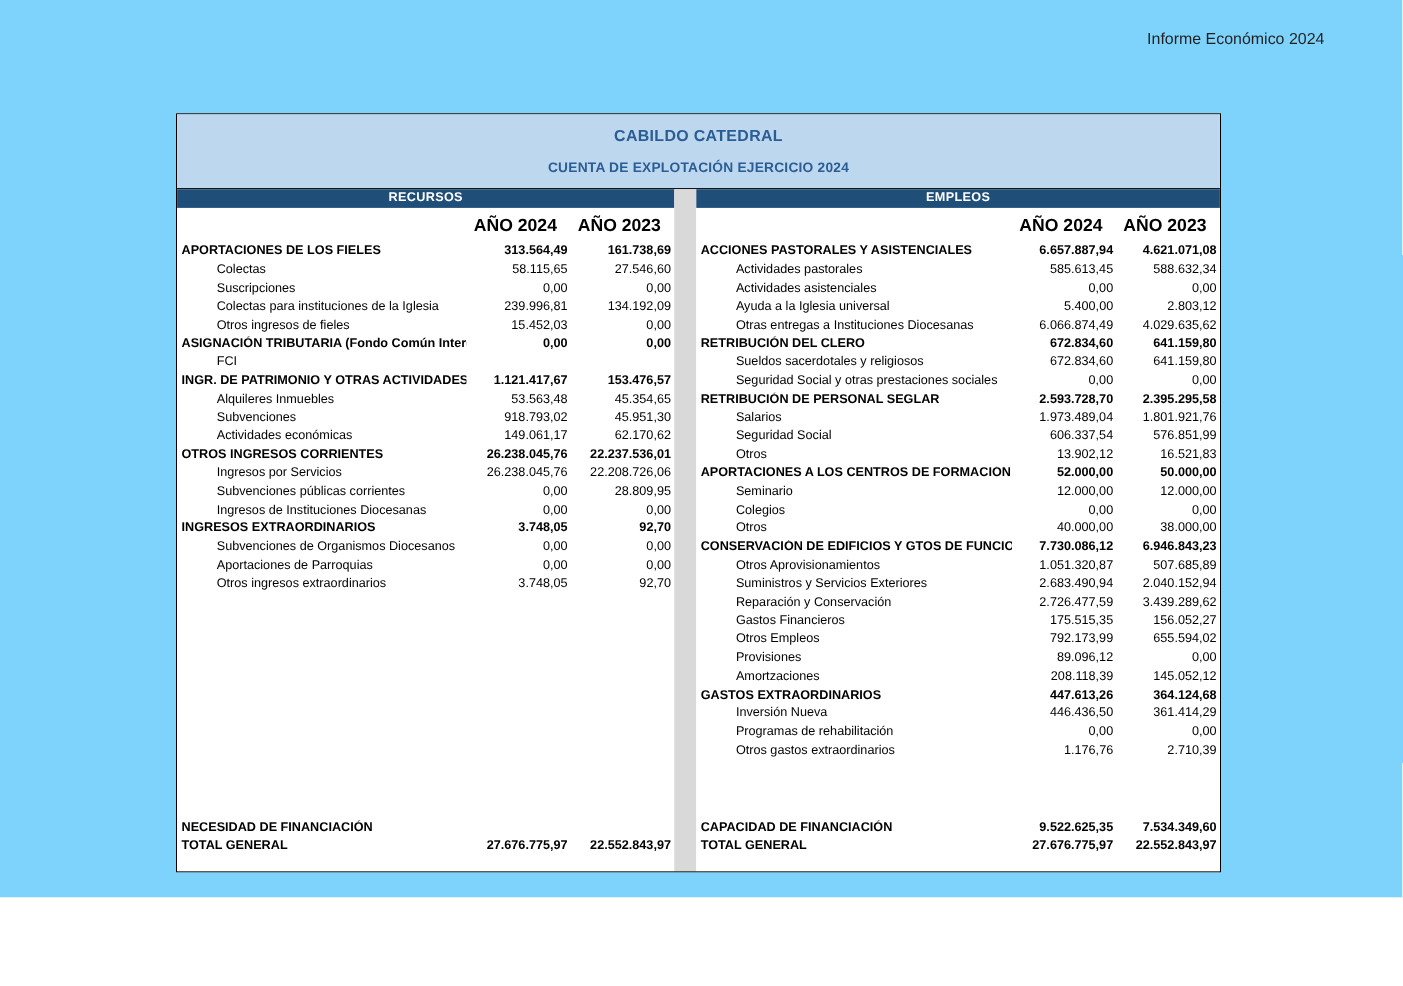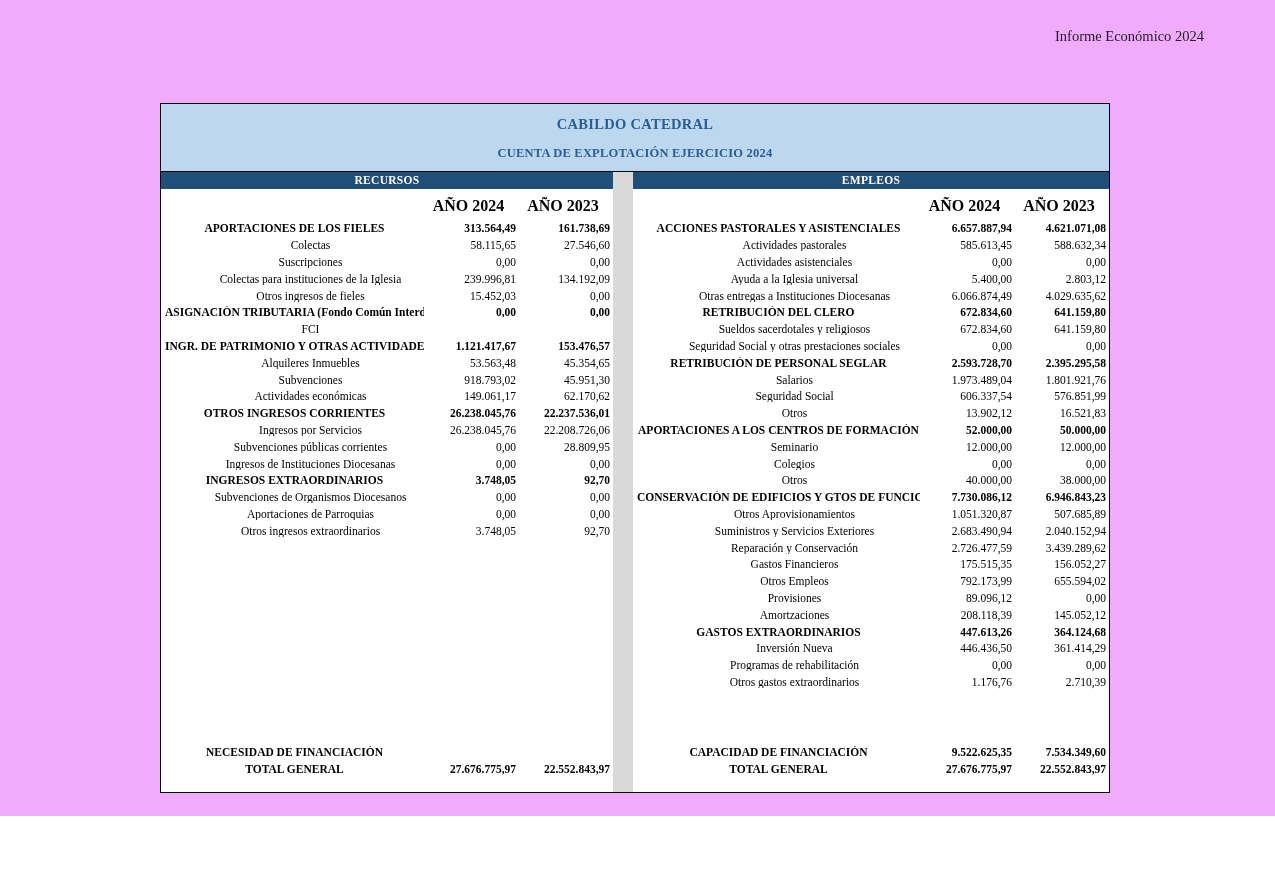--- a/index.html
+++ b/index.html
@@ -1,19 +1,19 @@
 <!DOCTYPE html>
 <html><head>
 <meta charset="utf-8">
 <style>
   * { margin:0; padding:0; box-sizing:border-box; }
   html,body { background:#ffffff; }
   .page {
-    position:relative; width:1275px; height:816px; background:#f0abfc;
-    font-family:Liberation Serif, serif; color:#1a1a1a; overflow:hidden;
+    position:relative; width:1275px; height:816px; background:#7dd3fc;
+    font-family:Liberation Sans, sans-serif; color:#1a1a1a; overflow:hidden;
   }
   .top-note {
     position:absolute; top:28px; right:71px;
     font-size:14.5px; color:#1f1f1f;
   }
   .report-box {
     position:absolute; left:160px; top:103px; width:950px; height:690px;
     border:1.6px solid #000; display:flex; flex-direction:column; background:#fff;
   }
   .title-band {
@@ -35,21 +35,21 @@
   .colheads {
     display:grid; grid-template-columns:1fr 95px 94px;
     padding:8px 3px 5px 3px; flex:0 0 auto;
   }
   .colheads .ch { text-align:center; font-weight:bold; font-size:16px; color:#000; }
   .rows { flex:0 0 auto; }
   .trow {
     display:grid; grid-template-columns:1fr 95px 94px;
     height:16.8px; align-items:center; font-size:11.5px; color:#000;
   }
-  .trow .lab { padding-left:36px; white-space:nowrap; overflow:hidden;text-align:center; }
+  .trow .lab { padding-left:36px; white-space:nowrap; overflow:hidden; }
   .trow.bold { font-weight:bold; }
   .trow.bold .lab { padding-left:4px; }
   .trow .num { text-align:right; padding-right:3px; white-space:nowrap; }
   .tfooter { margin-top:auto; padding-bottom:15px; flex:0 0 auto; }
 </style>
 </head>
 <body>
 
 <div class="page">
 

